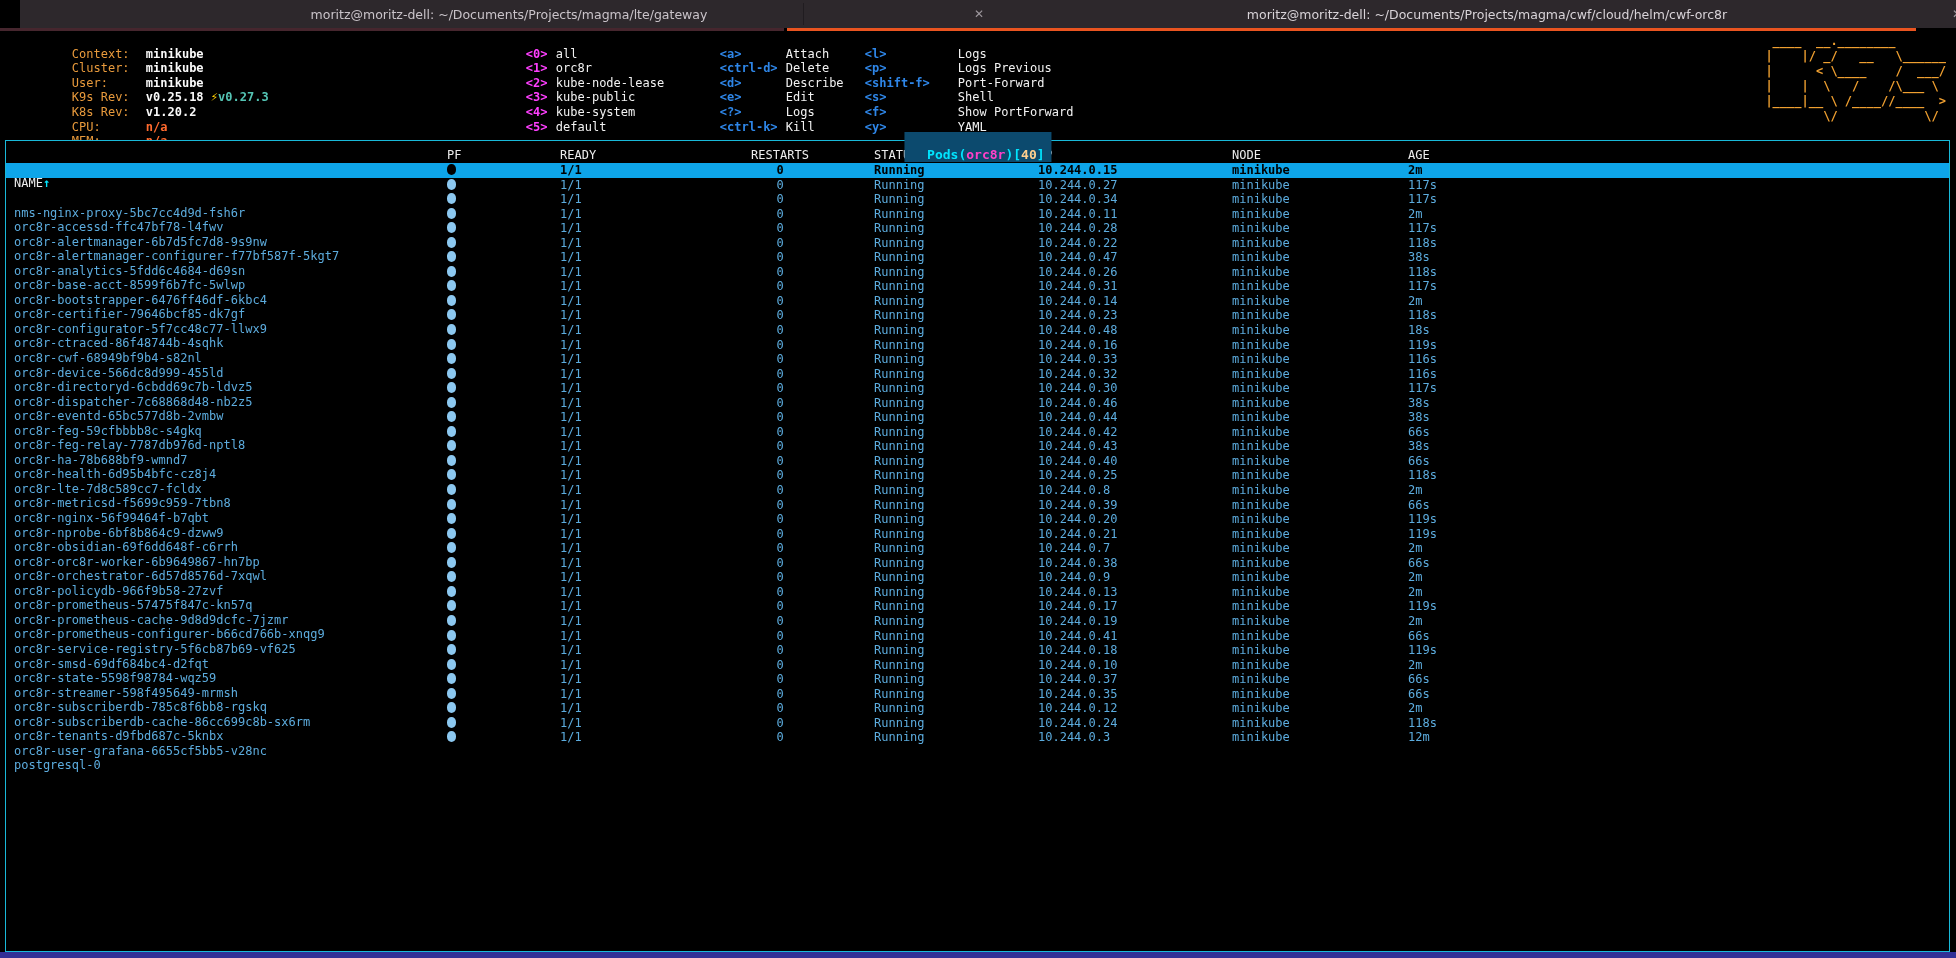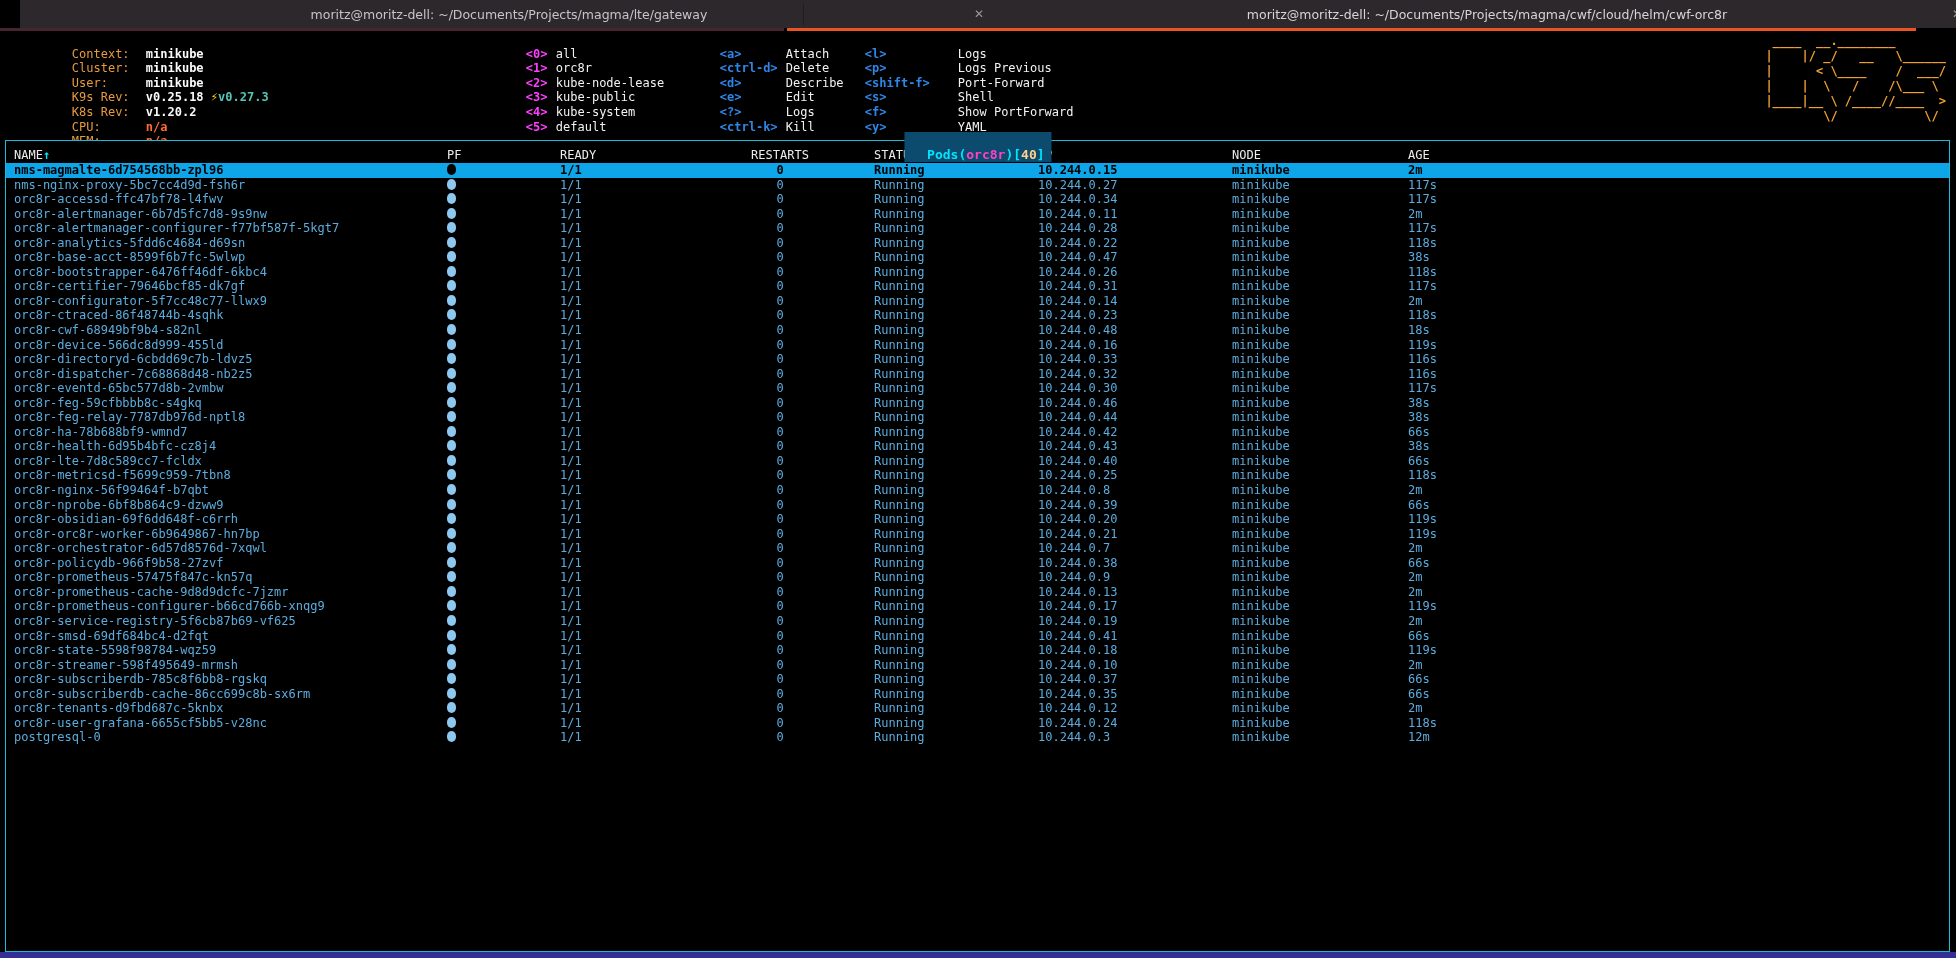--- a/index.html
+++ b/index.html
@@ -53,21 +53,21 @@
   .panel-title .cy { color:#00e5ff; }
   .panel-title .nsn { color:#ff40c8; }
   .panel-title .cnt { color:#ffcf8e; }
 
   .thead { position:absolute; left:0; top:7px; width:100%; height:14.55px; color:#ececec; }
   .rows  { position:absolute; left:0; top:22px; width:100%; }
 
   .row { position:relative; height:14.55px; color:#5cacde; }
   .row.selected { background:#0ea5e9; color:#000; font-weight:bold; }
   .c { position:absolute; top:0; height:14.55px; line-height:14.2px; font-size:12px; white-space:pre; }
-  .c-name     { left:8px; }
+  .c-name     { left:8px;margin-top:28px; }
   .c-pf       { left:441px; }
   .c-ready    { left:554px; }
   .c-restarts { left:694px; width:160px; text-align:center; }
   .c-status   { left:868px; }
   .c-ip       { left:1032px; }
   .c-node     { left:1226px; }
   .c-age      { left:1402px; }
   .sort-arrow { color:#00e5ff; font-weight:bold; }
   .dot { display:inline-block; width:9px; height:11px; border-radius:50%/45%;
          background:#8cc8f0; margin-top:1px; }

